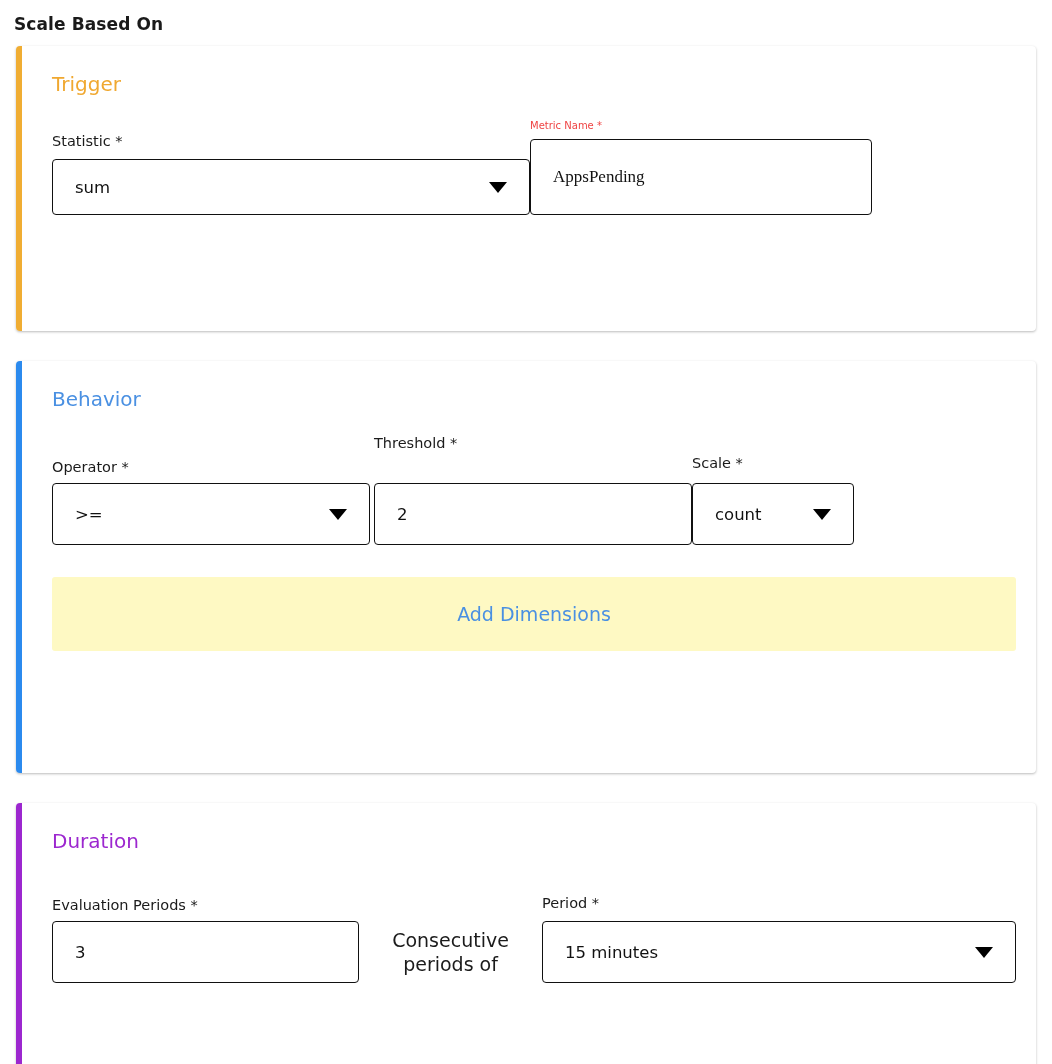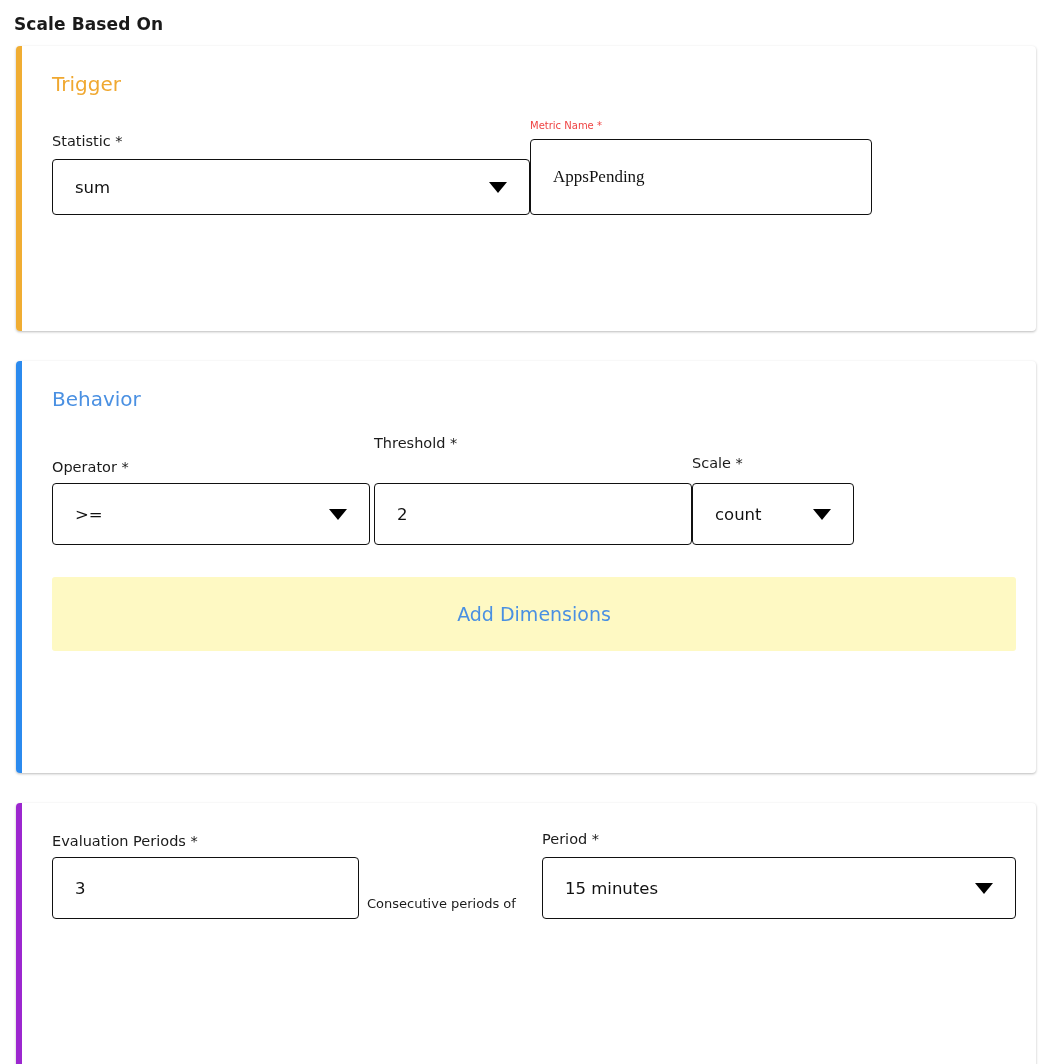--- a/index.html
+++ b/index.html
@@ -104,22 +104,23 @@
     background: #fef9c3;
     color: #4a90e2;
     text-align: center;
     font-size: 19px;
     padding: 26px 0;
     border-radius: 3px;
     cursor: pointer;
   }
 
   .between-text {
-    font-size: 13px;
+    font-size: 19px;
     color: #1b1b1b;
+    text-align: center;
     line-height: 1.3;
     width: 190px;
     padding: 0 8px 6px 8px;
   }
 
   
   #trigger-card { margin-top: 12px; height: 285px; }
   #trigger-card .accent { background: #f0ad33; }
   #trigger-heading { color: #f0a830; }
   #trigger-statistic { width: 478px; }
@@ -208,20 +209,21 @@
       </div>
     </div>
 
     <div class="add-dimensions">Add Dimensions</div>
   </div>
 </div>
 
 <div class="card" id="duration-card">
   <div class="accent"></div>
   <div class="card-inner">
+    <div class="card-heading" id="duration-heading">Duration</div>
 
     <div class="field-row">
       <div class="field" id="duration-periods">
         <div class="field-label">Evaluation Periods *</div>
         <div class="input-box">
           <span>3</span>
         </div>
       </div>
 
       <div class="between-text">Consecutive periods of</div>

